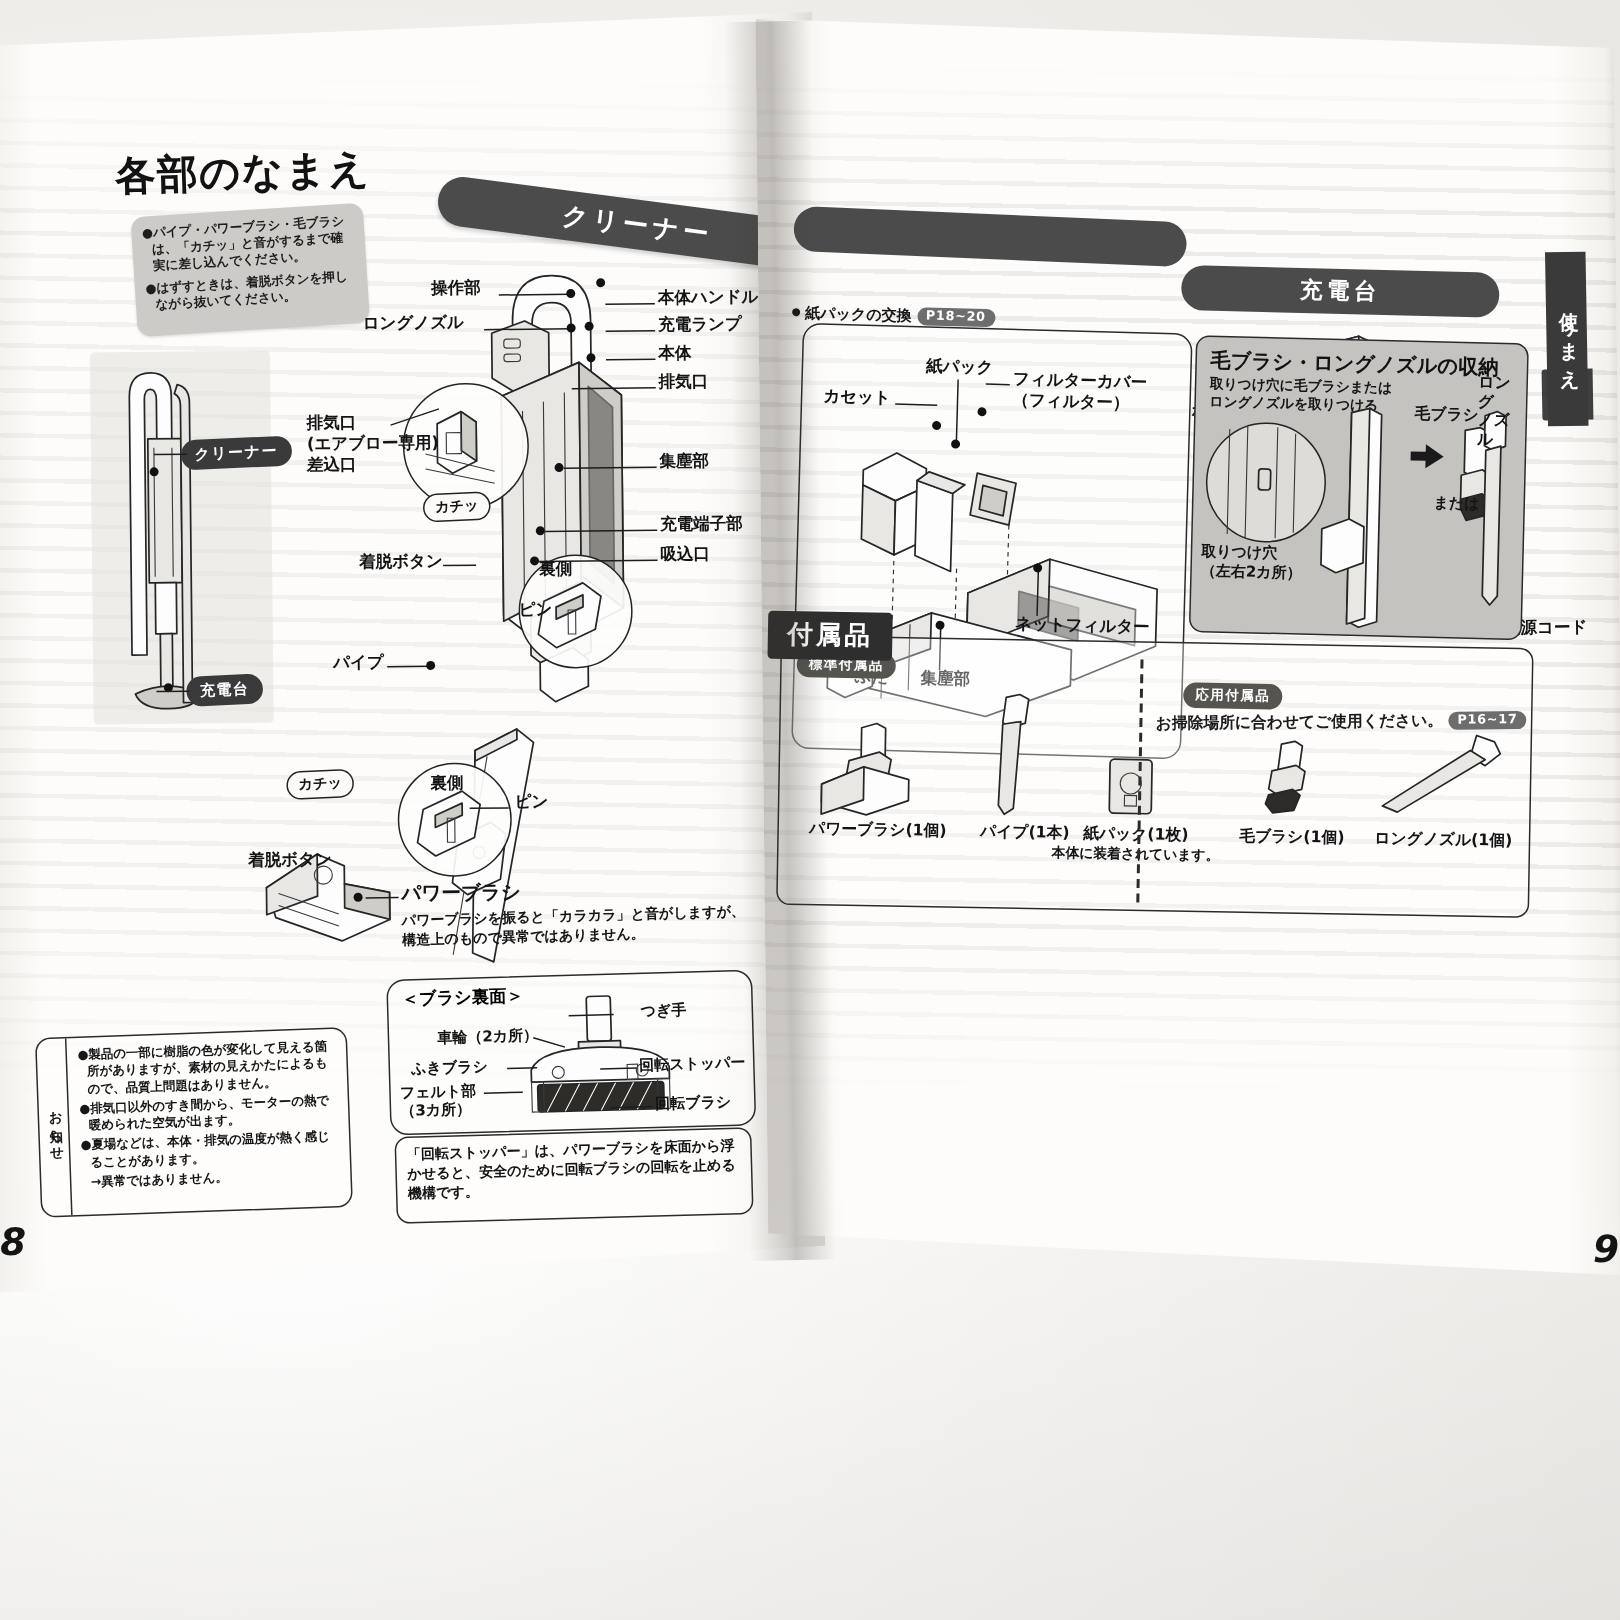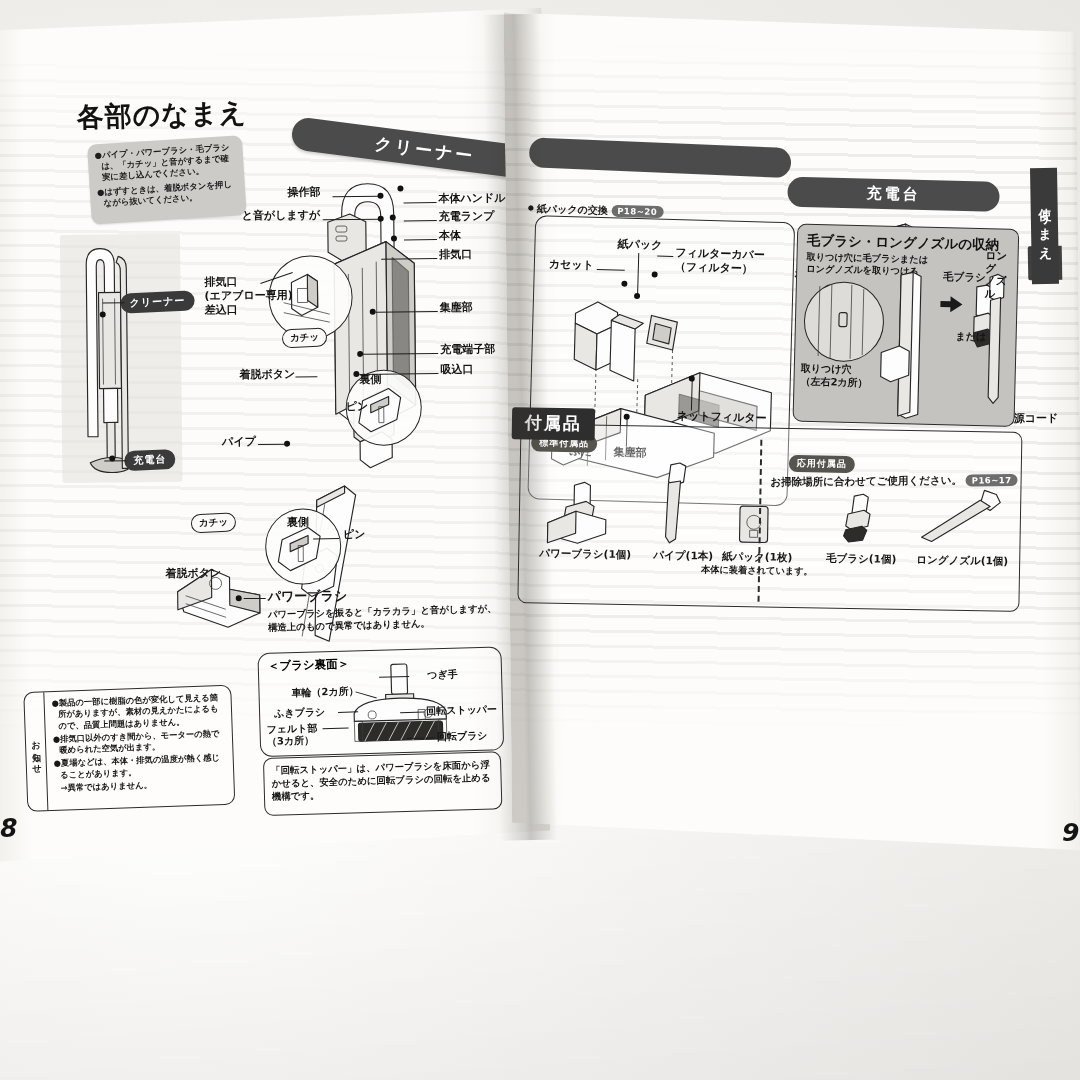--- a/index.html
+++ b/index.html
@@ -339,21 +339,21 @@
       </svg>
     </div>
 
     <div class="bubble" style="left:289px;top:318px;transform:rotate(-2deg);">カチッ</div>
     <div class="bubble" style="left:196px;top:502px;transform:rotate(-2deg);">カチッ</div>
 
     <div class="lbl" style="left:296px;top:176px;">操作部</div>
     <div class="lead" style="left:341px;top:186px;width:48px;"></div>
       <div class="dot" style="left:386px;top:183px;"></div>
 
-    <div class="lbl" style="left:250px;top:199px;">と音がしますが</div>
+    <div class="lbl" style="left:250px;top:199px;">ロングノズル</div>
     <div class="lead" style="left:331px;top:209px;width:58px;"></div>
       <div class="dot" style="left:386px;top:206px;"></div>
 
     <div class="lbl multi" style="left:212px;top:264px;line-height:1.25;">排気口
 (エアブロー専用)
 差込口</div>
     <div class="lead" style="left:268px;top:272px;width:34px;transform:rotate(-18deg);"></div>
 
     <div class="lbl" style="left:447px;top:184px;">本体ハンドル</div>
     <div class="lead" style="left:412px;top:193px;width:33px;"></div>
@@ -378,21 +378,21 @@
     <div class="lead" style="left:370px;top:344px;width:75px;"></div>
       <div class="dot" style="left:364px;top:341px;"></div>
 
     <div class="lbl" style="left:447px;top:355px;">吸込口</div>
     <div class="lead" style="left:366px;top:364px;width:79px;"></div>
       <div class="dot" style="left:360px;top:361px;"></div>
 
     <div class="lbl" style="left:246px;top:358px;">着脱ボタン</div>
     <div class="lead" style="left:302px;top:366px;width:22px;"></div>
 
-    <div class="lbl" style="left:228px;top:425px;">パイプ</div>
+    <div class="lbl" style="left:228px;top:425px;font-family:Liberation Serif, serif;">パイプ</div>
     <div class="lead" style="left:264px;top:433px;width:29px;"></div>
       <div class="dot" style="left:290px;top:430px;"></div>
 
     <div class="lbl" style="left:366px;top:364px;">裏側</div>
     <div class="lbl" style="left:352px;top:391px;">ピン</div>
 
     <div class="lbl" style="left:292px;top:506px;">裏側</div>
     <div class="lbl" style="left:348px;top:519px;">ピン</div>
     <div class="lead" style="left:318px;top:528px;width:26px;"></div>
 

